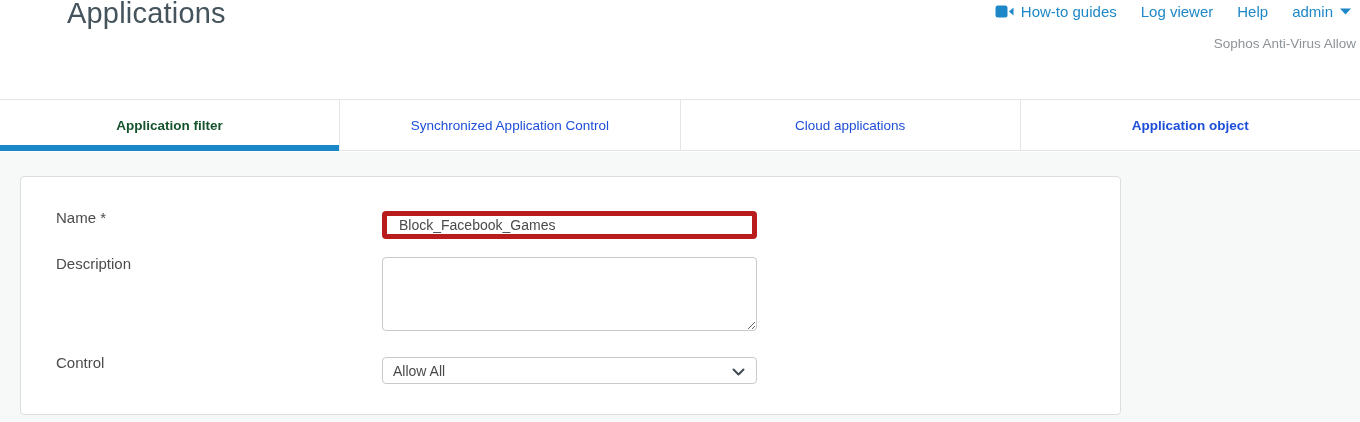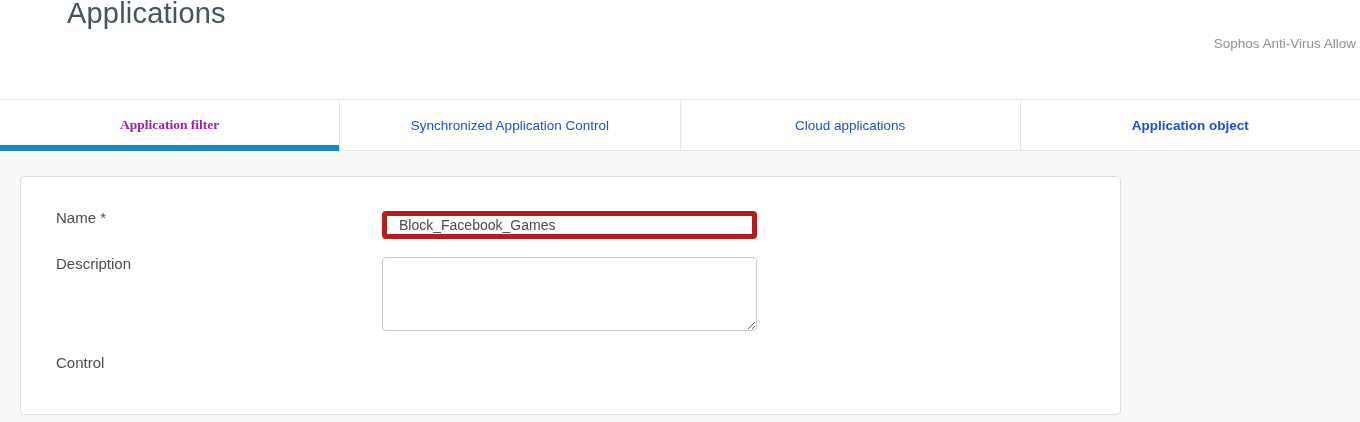--- a/index.html
+++ b/index.html
@@ -35,21 +35,21 @@
     display: flex; background: #fff;
     border-top: 1px solid #e6e6e6;
     border-bottom: 1px solid #e3e3e3;
   }
   .tab {
     flex: 1 1 0; display: flex; align-items: center; justify-content: center;
     font-size: 13.5px; color: #1d4ed8; cursor: pointer; position: relative;
     border-right: 1px solid #e6e6e6;
   }
   .tab:last-child { border-right: none; font-weight: bold; }
-  .tab.active { color: #a21caf; font-weight: 700; font-family: Liberation Serif, serif; }
+  .tab.active { color: #14532d; font-weight: 700; }
   .tab.active::after {
     content: ""; position: absolute; left: 0; right: 0; bottom: -1px; height: 6px;
     background: #1a87c9;
   }
 
   
   .content {
     position: absolute; top: 152px; left: 0; right: 0; bottom: 0;
     background: #f7f8f8;
   }
@@ -88,20 +88,45 @@
     position: absolute; right: 12px; top: 50%; transform: translateY(-50%);
     pointer-events: none; display: block;
   }
 </style>
 </head>
 <body>
 
 <div class="header">
   <div class="page-title">Applications</div>
 
+  <div class="top-links">
+    <a class="top-link">
+      <span>
+        <svg width="19" height="13" viewBox="0 0 19 13">
+          <rect x="0.5" y="0.5" width="12" height="12" rx="2.5" fill="#1e87c8"></rect>
+          <polygon points="14,6.5 18.5,2.6 18.5,10.4" fill="#1e87c8"></polygon>
+        </svg>
+      </span>
+      <span>How-to guides</span>
+    </a>
+    <a class="top-link">
+      <span>Log viewer</span>
+    </a>
+    <a class="top-link">
+      <span>Help</span>
+    </a>
+    <a class="top-link">
+      <span>admin</span>
+      <span>
+        <svg width="11" height="7" viewBox="0 0 11 7">
+          <polygon points="0,0.5 11,0.5 5.5,6.5" fill="#1e87c8"></polygon>
+        </svg>
+      </span>
+    </a>
+  </div>
 
   <div class="account-line">Sophos Anti-Virus Allow</div>
 </div>
 
 <div class="tabbar">
   <div class="tab active">Application filter</div>
   <div class="tab">Synchronized Application Control</div>
   <div class="tab">Cloud applications</div>
   <div class="tab">Application object</div>
 </div>
@@ -112,15 +137,25 @@
     <div class="field-label" style="top: 32px;">
       <span>Name</span>
       <span class="req">*</span>
     </div>
     <input class="text-input" type="text" value="Block_Facebook_Games" style="">
 
     <div class="field-label" style="top: 78px;">Description</div>
     <textarea class="desc-textarea" style=""></textarea>
 
     <div class="field-label" style="top: 177px;">Control</div>
+    <div class="select-wrap">
+      <select class="template-select">
+        <option>Allow All</option>
+      </select>
+      <span class="select-chevron">
+        <svg width="13" height="8" viewBox="0 0 13 8">
+          <polyline points="1.5,1.5 6.5,6.5 11.5,1.5" fill="none" stroke="#3f4a52" stroke-width="2" stroke-linecap="round" stroke-linejoin="round"></polyline>
+        </svg>
+      </span>
+    </div>
 
   </div>
 </div>
 
 </body></html>

